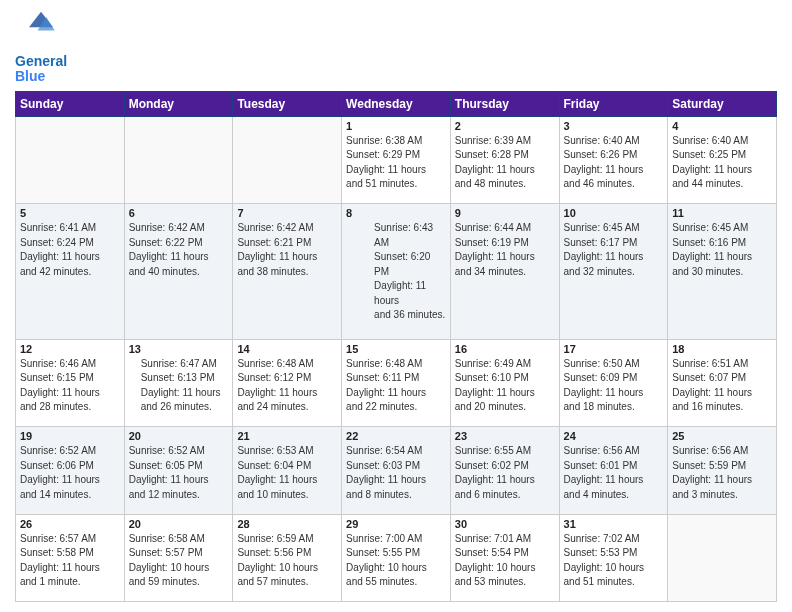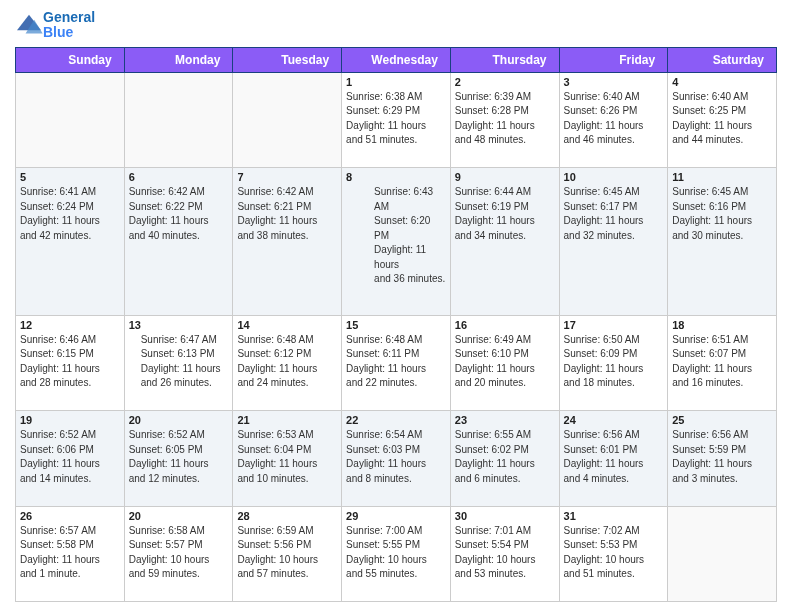--- a/index.html
+++ b/index.html
@@ -19,21 +19,22 @@
     }
     .header {
       display: flex;
       justify-content: space-between;
       align-items: flex-start;
       margin-bottom: 6px;
     }
     .logo {
       display: flex;
       align-items: center;
-      gap: 0;
+      gap: 20px;
+      flex-direction: column;
     }
     .logo-text {
       font-size: 14px;
       font-weight: bold;
       color: #1a3a6b;
       line-height: 1.1;
     }
     .logo-text span {
       color: #1a6bb5;
     }
@@ -54,26 +55,26 @@
       color: #555;
     }
     .calendar {
       flex: 1;
       border: 1px solid #ccc;
       border-collapse: collapse;
       width: 100%;
       table-layout: fixed;
     }
     .calendar th {
-      background-color: #8b5cf6;
+      background-color: #4c1d95;
       color: #fff;
       font-size: 12px;
       font-weight: bold;
-      padding: 5px 12px;
-      text-align: right;
+      padding: 5px 4px;
+      text-align: left;
       border: 1px solid #1a4080;
     }
     .calendar td {
       border: 1px solid #ccc;
       vertical-align: top;
       padding: 3px 4px;
       font-size: 9.5px;
       color: #333;
       height: 78px;
     }

